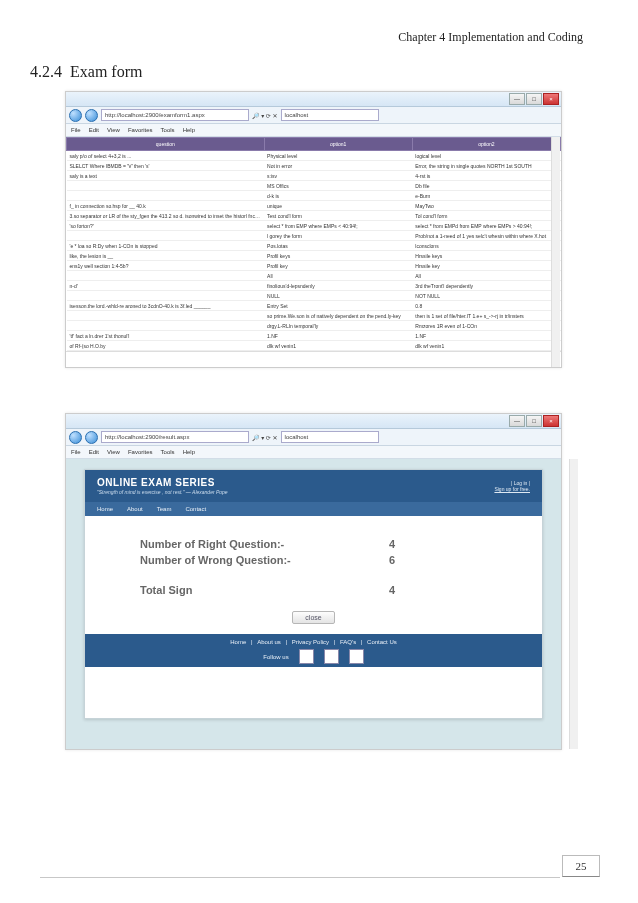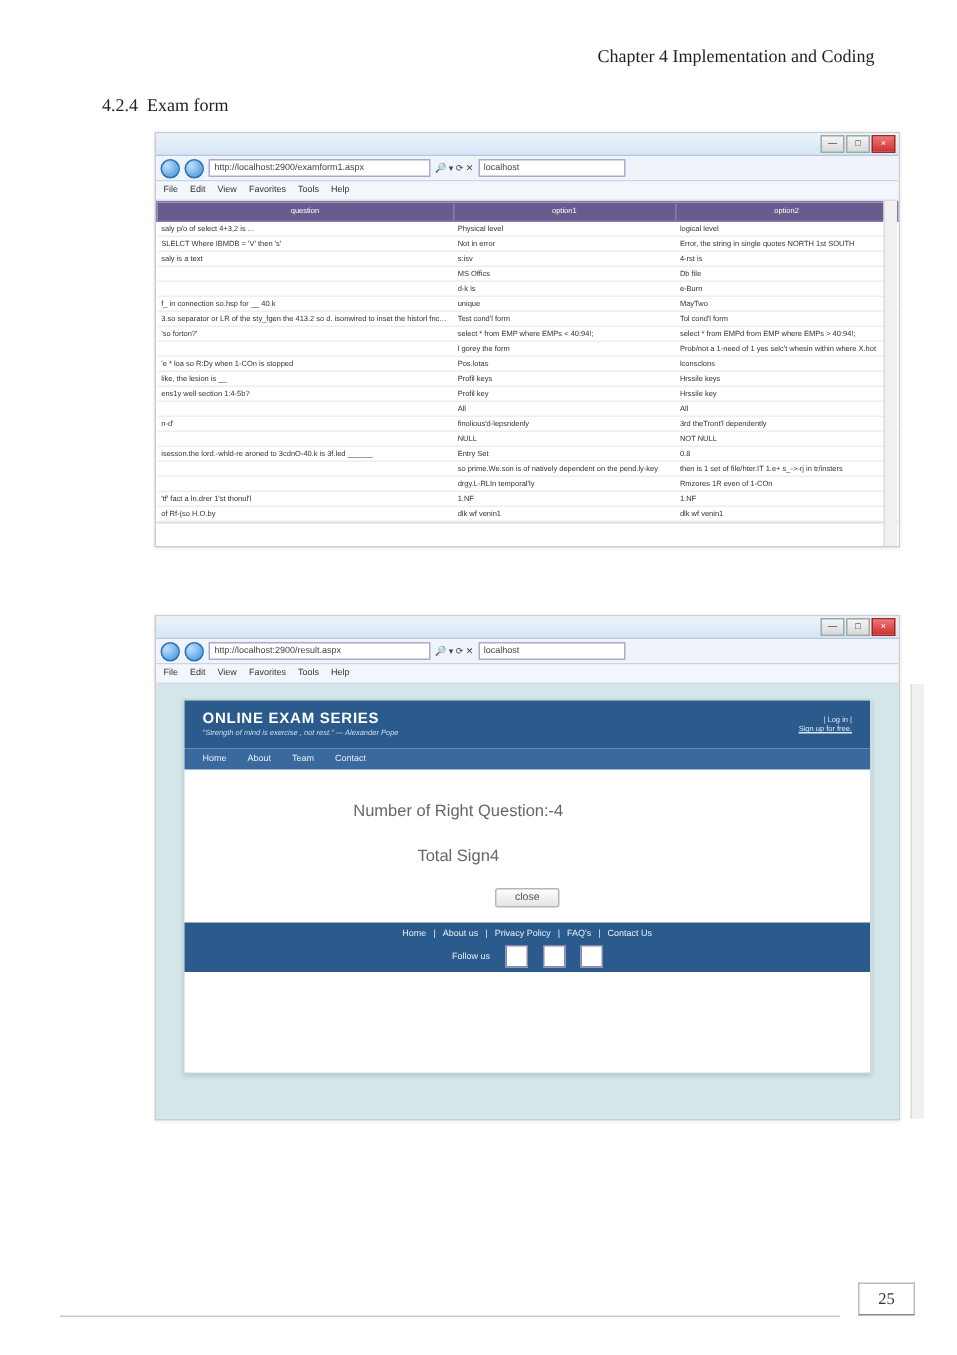--- a/index.html
+++ b/index.html
@@ -6,30 +6,30 @@
     margin: 0;
     padding: 0;
     font-family: "Times New Roman", serif;
     background: #fff;
     width: 638px;
     height: 903px;
     position: relative;
     color: #222;
   }
   .page {
-    padding: 30px 40px 40px 68px;
+    padding: 30px 40px 40px 30px;
   }
   .chapter-header {
     text-align: right;
     font-size: 12px;
     margin-bottom: 18px;
     padding-right: 15px;
   }
   .section-title {
-    font-size: 12px;
+    font-size: 16px;
     margin: 0 0 10px 0;
   }
   .screenshot-frame {
     margin: 0 12px 25px 35px;
     border: 1px solid #ccc;
     background: #fff;
     width: 495px;
     box-shadow: 0 0 3px rgba(0,0,0,.1);
     font-family: "Segoe UI", Tahoma, sans-serif;
   }
@@ -101,36 +101,36 @@
   .brand-sub { font-size:5px; font-style:italic; color:#cde; margin-top:1px;}
   .hdr-right { font-size:5px; text-align:right; color:#dfe9f3;}
   .hdr-right .signup{ text-decoration:underline;}
   .result-nav {
     background:#3a6a9d; height:14px; display:flex; gap:14px; align-items:center;
     padding:0 12px; font-size:6px; color:#e8eff7;
   }
   .result-content {
     padding: 22px 55px 10px 55px; color:#666; font-size:11px;
   }
-  .result-row { display:flex; justify-content:center; width:255px; margin-bottom:4px;}
+  .result-row { display:flex; justify-content:space-between; width:255px; margin-bottom:4px;font-weight:bold;}
   .result-gap { height:14px;}
   .close-btn-wrap { text-align:center; margin-top:14px;}
   .close-btn {
     display:inline-block; font-size:7px; color:#556; padding:2px 12px;
     background:linear-gradient(#fdfdfd,#e4e4e4); border:1px solid #b6b6b6; border-radius:2px;
   }
   .result-footer {
     background:#2b5a8c; color:#e8eff7; font-size:6px; text-align:center;
     padding:5px 0 3px 0;
   }
   .result-footer .links span{ margin:0 3px;}
   .follow-row{ margin-top:4px; display:flex; justify-content:center; gap:10px; align-items:center;}
   .social-box{ width:13px;height:13px;background:#fff;border:1px solid #88a;}
   .page-number-box {
-    position:absolute; bottom:26px; right:28px; border:1px solid #bbb;
+    position:absolute; bottom:26px; right:38px; border:1px solid #bbb;
     border-bottom:1px solid #888; width:36px; height:20px; font-size:11px;
     display:flex; align-items:center; justify-content:center; color:#333;
   }
   .page-rule {
     position:absolute; bottom:25px; left:40px; right:78px; border-top:1px solid #c7c7c7;
   }
   .section-gap { height:20px;}
 </style>
 </head>
 <body>
@@ -324,20 +324,24 @@
           <span>Home</span>
           <span>About</span>
           <span>Team</span>
           <span>Contact</span>
         </div>
         <div class="result-content">
           <div class="result-row">
             <span>Number of Right Question:-</span>
             <span>4</span>
           </div>
+          <div class="result-row">
+            <span>Number of Wrong Question:-</span>
+            <span>6</span>
+          </div>
           <div class="result-gap"></div>
           <div class="result-row">
             <span>Total Sign</span>
             <span>4</span>
           </div>
           <div class="close-btn-wrap">
             <span class="close-btn">close</span>
           </div>
         </div>
         <div class="result-footer">

